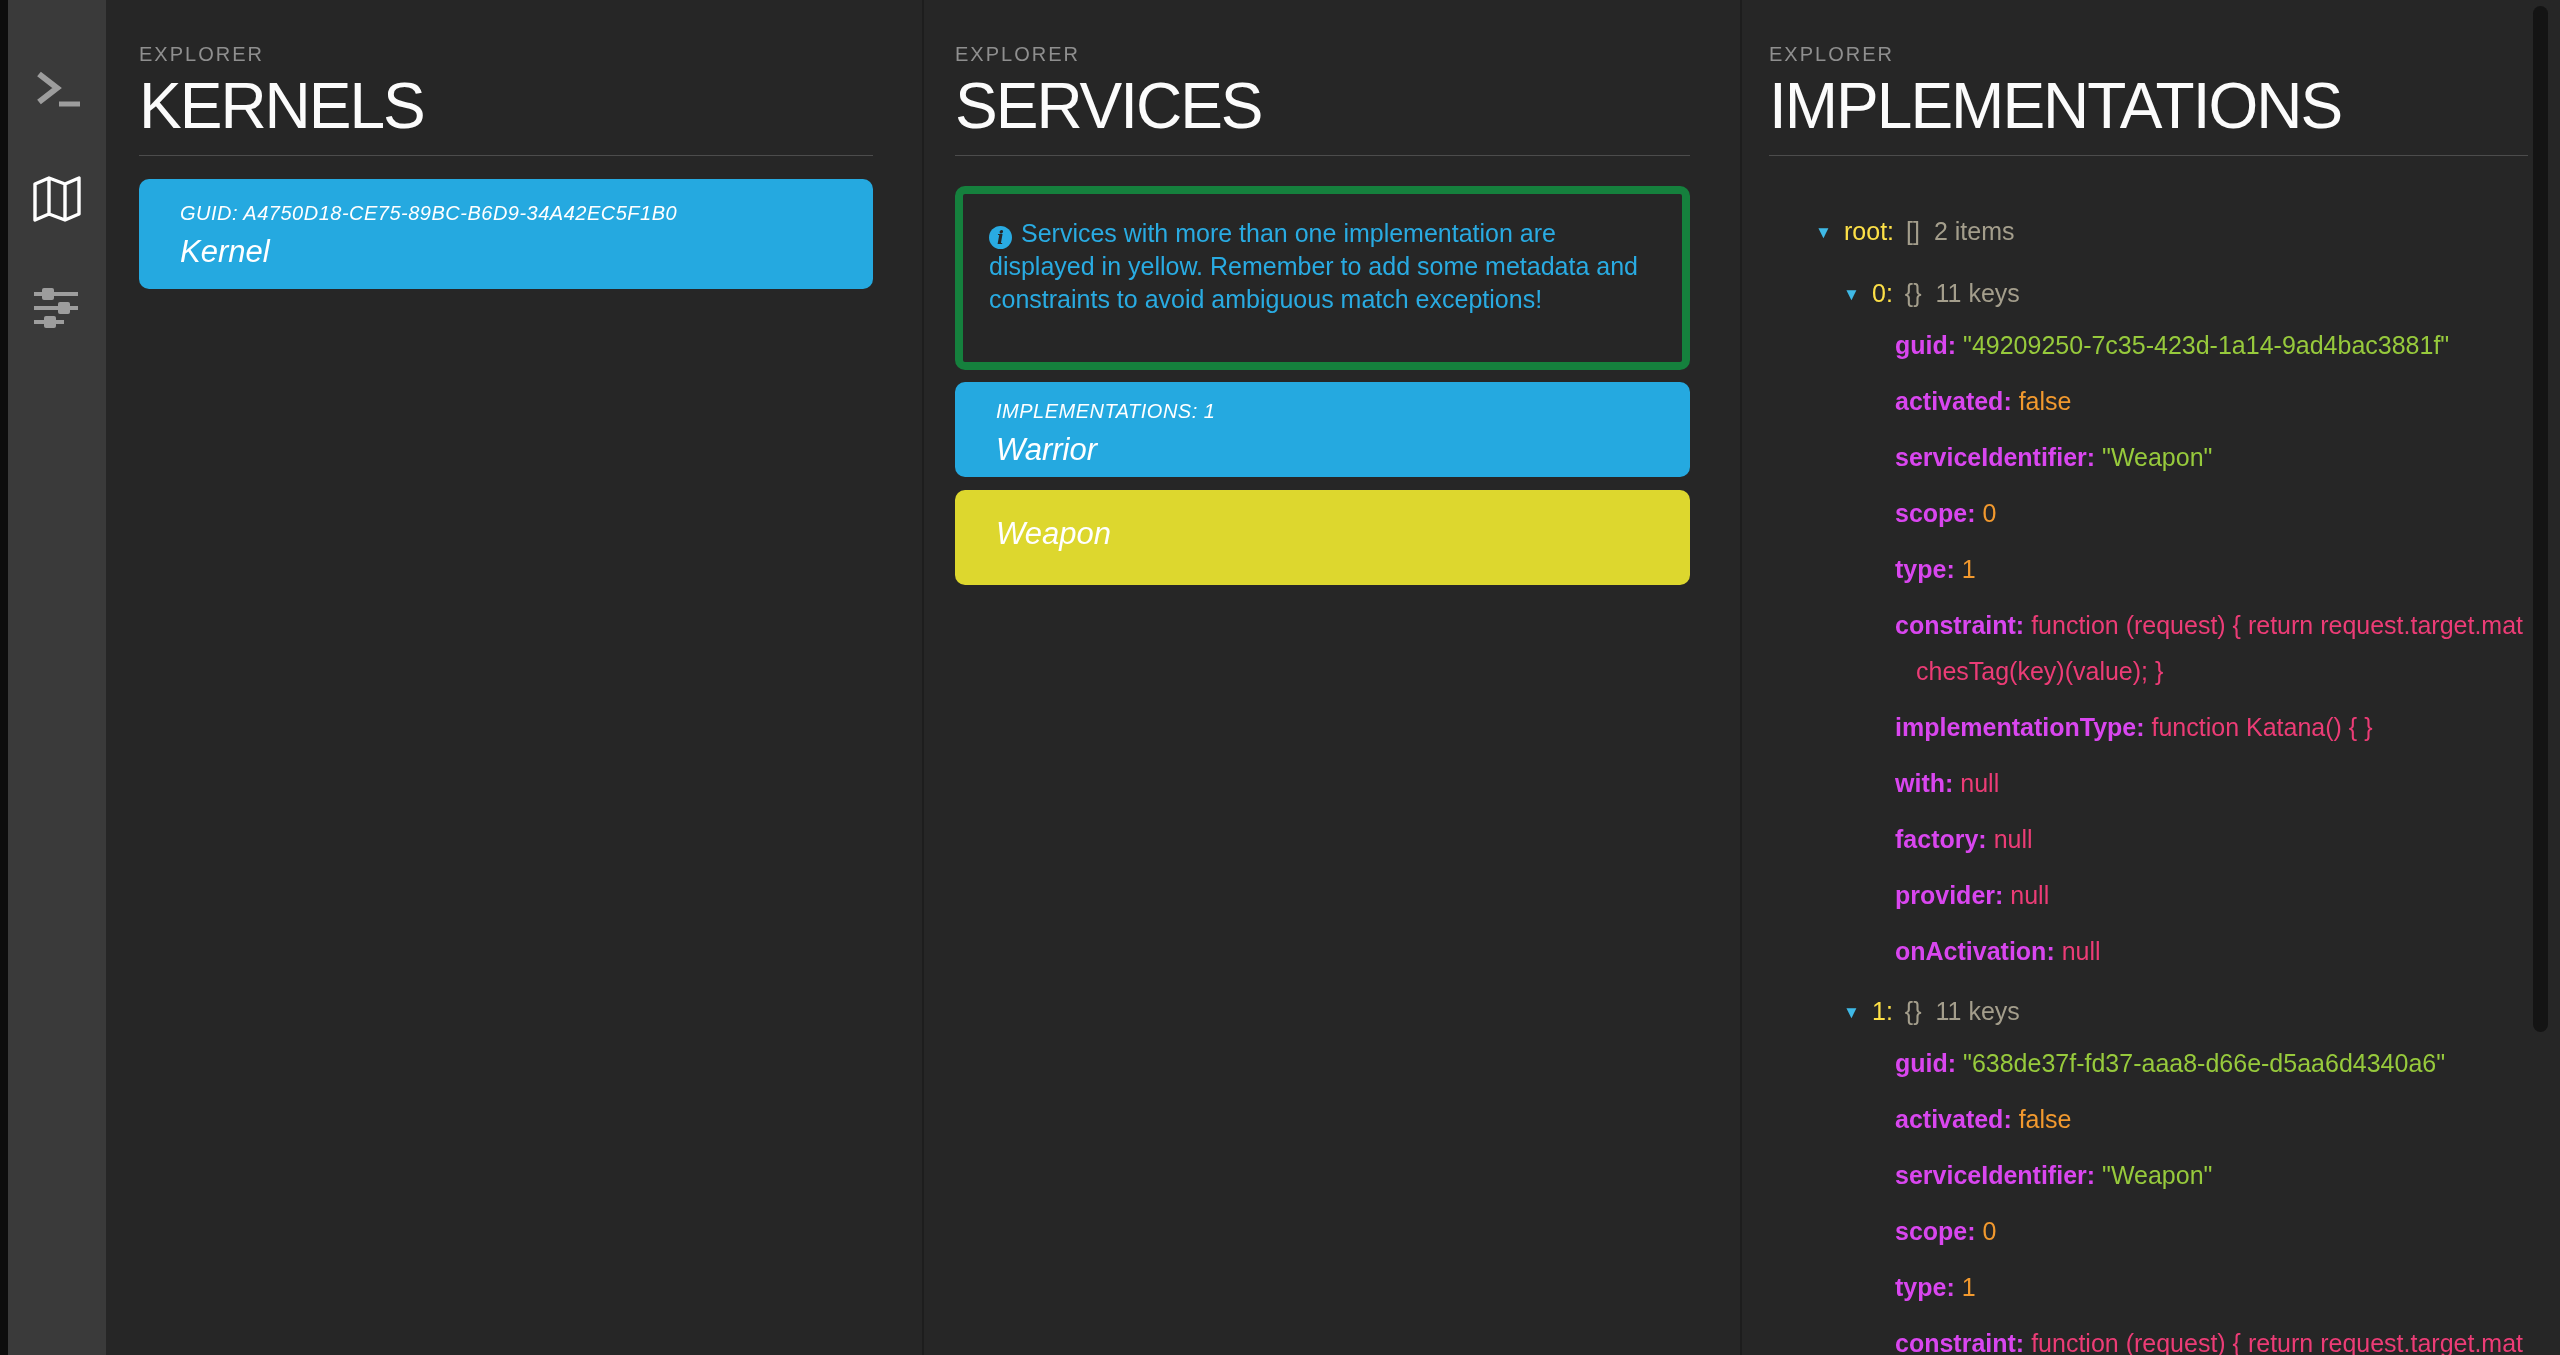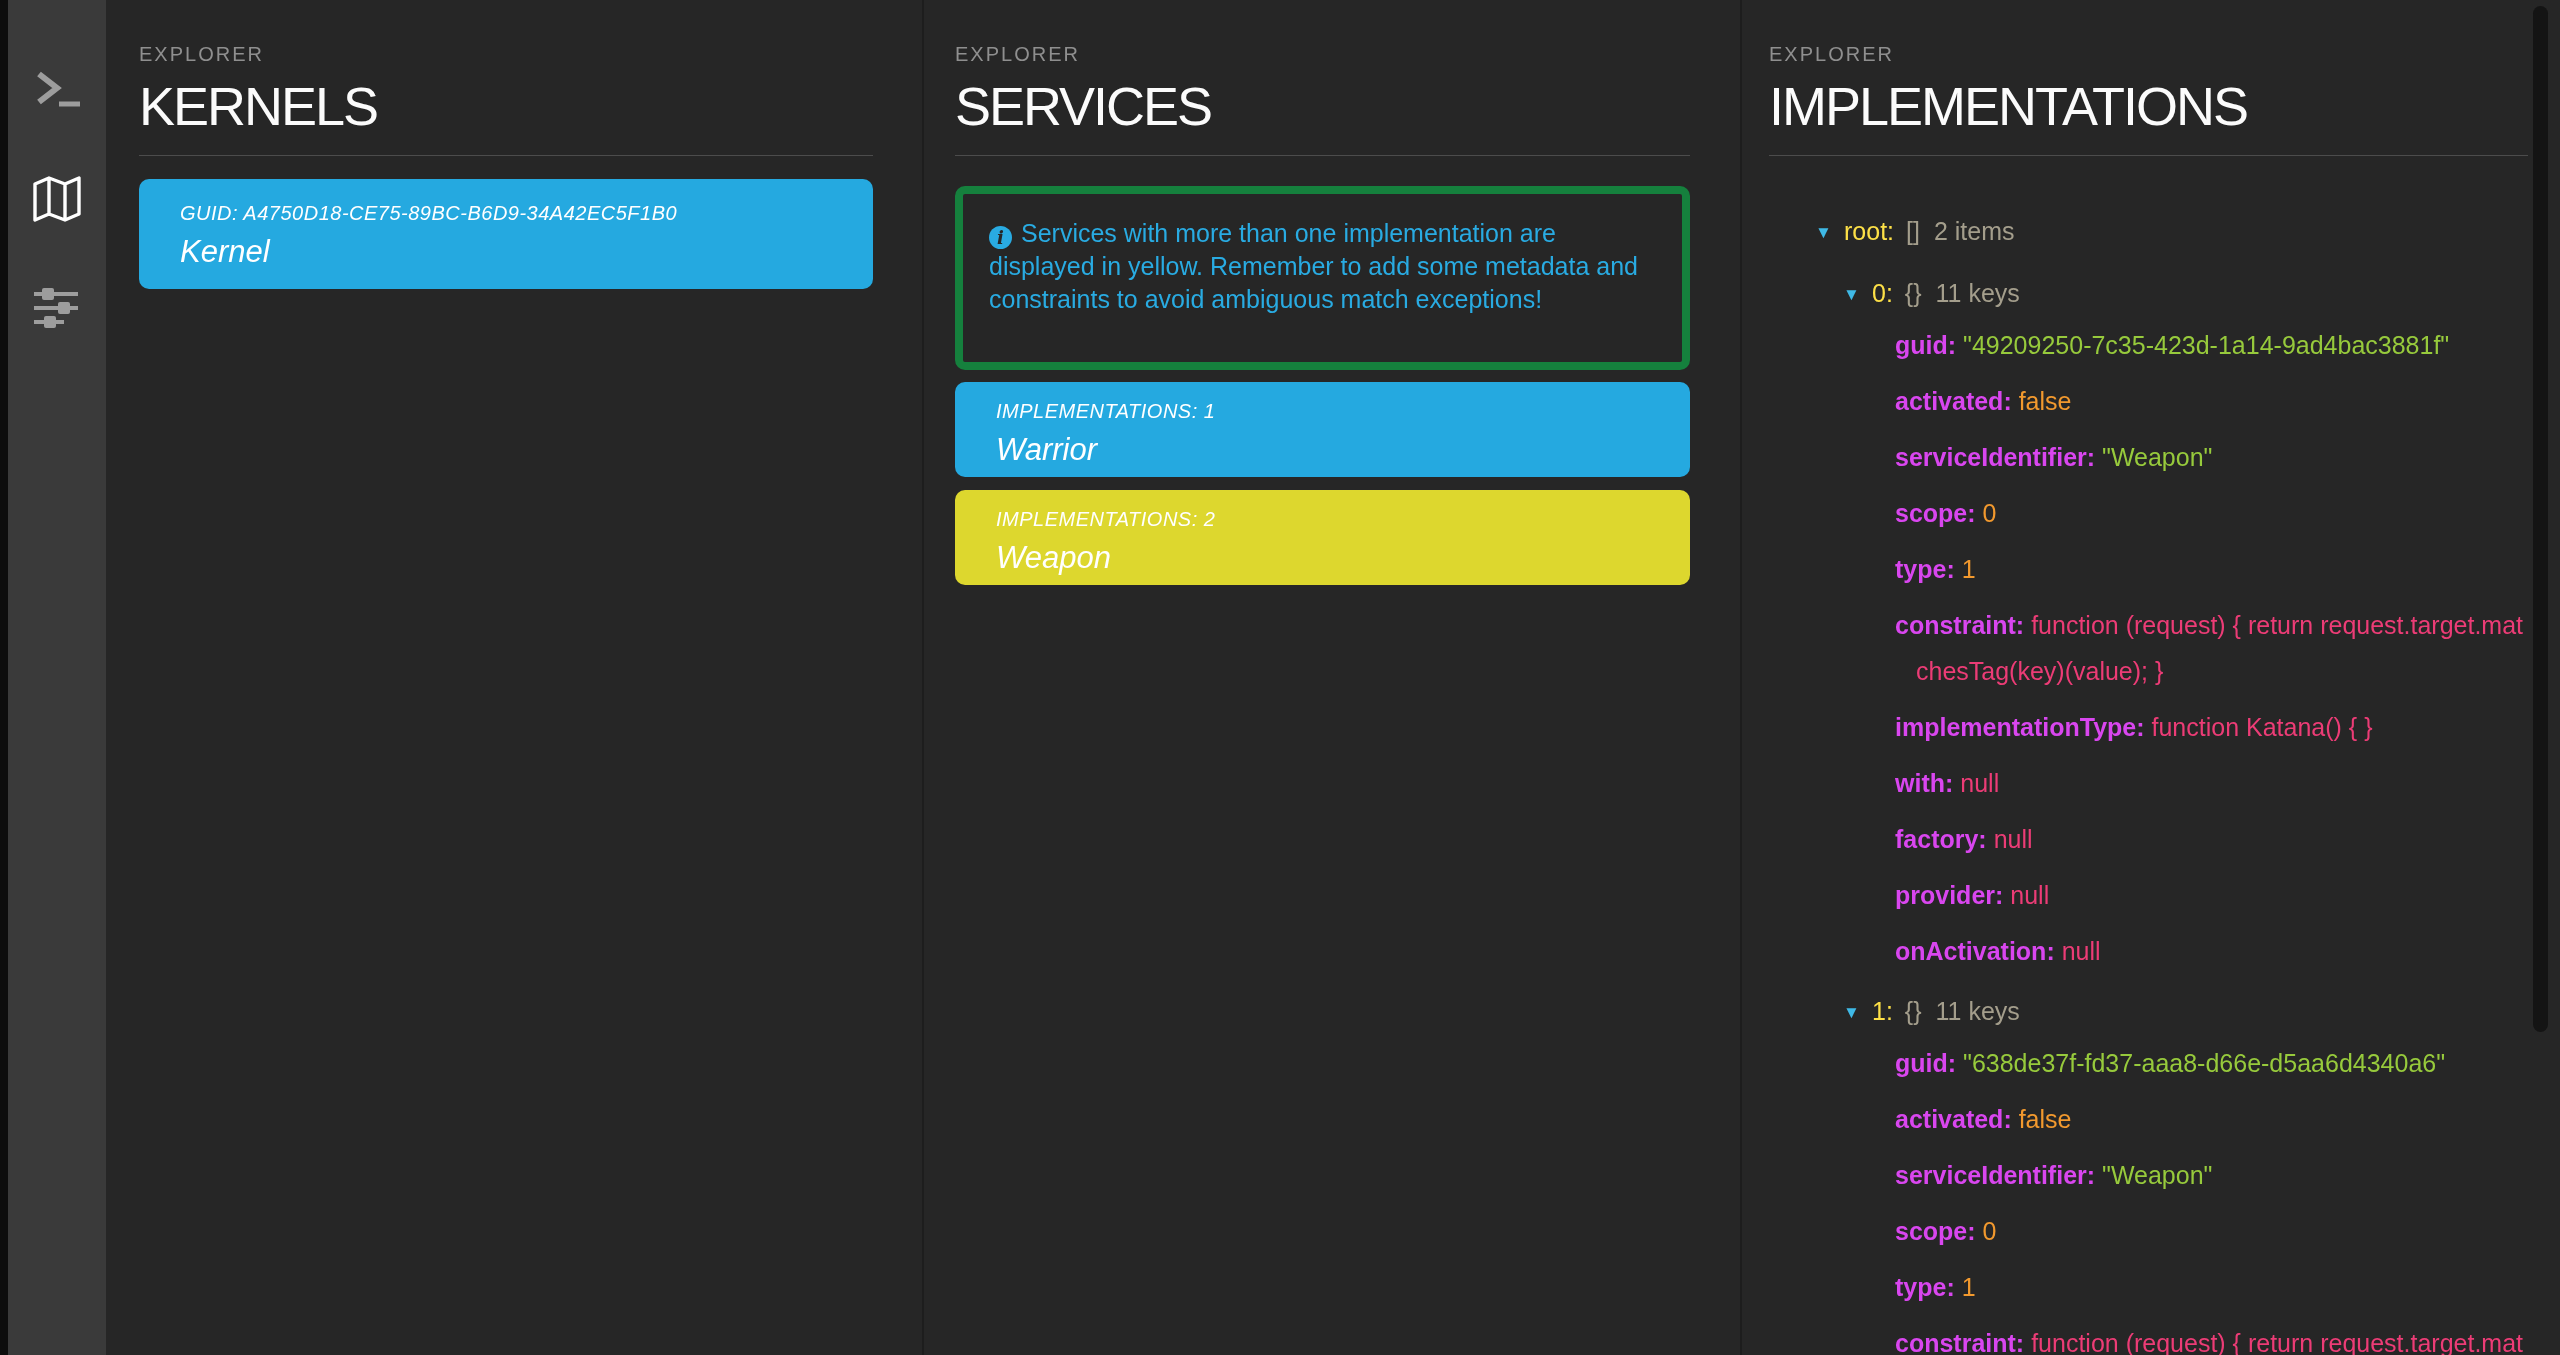--- a/index.html
+++ b/index.html
@@ -33,21 +33,21 @@
   .panel-implementations { width: 816px; }
   .panel-inner { padding-top: 43px; }
   .panel-kernels .panel-inner { margin-left: 33px; width: 734px; }
   .panel-services .panel-inner { margin-left: 31px; width: 735px; }
   .panel-implementations .panel-inner { margin-left: 27px; width: 759px; }
 
   .eyebrow {
     font-size: 20px; letter-spacing: 2px; color: #8f8f8f; line-height: 22px;
   }
   .panel-title {
-    font-size: 54px; line-height: 78px; font-weight: 300; letter-spacing: -2px;
+    font-size: 64px; line-height: 78px; font-weight: 300; letter-spacing: -2px;
     color: #fbfbfb; margin-top: 2px; white-space: nowrap;
   }
   .rule { border: none; border-top: 1px solid #4c4c4c; margin-top: 10px; }
 
   
   .card {
     border-radius: 10px; color: #fff; cursor: pointer;
     padding: 20px 0 0 41px;
     font-style: italic;
   }
@@ -158,21 +158,20 @@
         <hr class="rule">
         <div class="notice">
           <span class="info-icon">i</span><span>Services with more than one implementation are displayed in yellow. Remember to add some metadata and constraints to avoid ambiguous match exceptions!</span>
         </div>
         <div id="service-cards">
             <div class="card svc-card card-blue">
               <div class="card-sub">IMPLEMENTATIONS: 1</div>
               <div class="card-main">Warrior</div>
             </div>
             <div class="card svc-card card-yellow">
-              <div class="card-sub">IMPLEMENTATIONS: 2</div>
               <div class="card-main">Weapon</div>
             </div>
           </div>
       </div>
     </section>
 
     <section class="panel panel-implementations">
       <div class="panel-inner">
         <div class="eyebrow">EXPLORER</div>
         <h1 class="panel-title">IMPLEMENTATIONS</h1>

